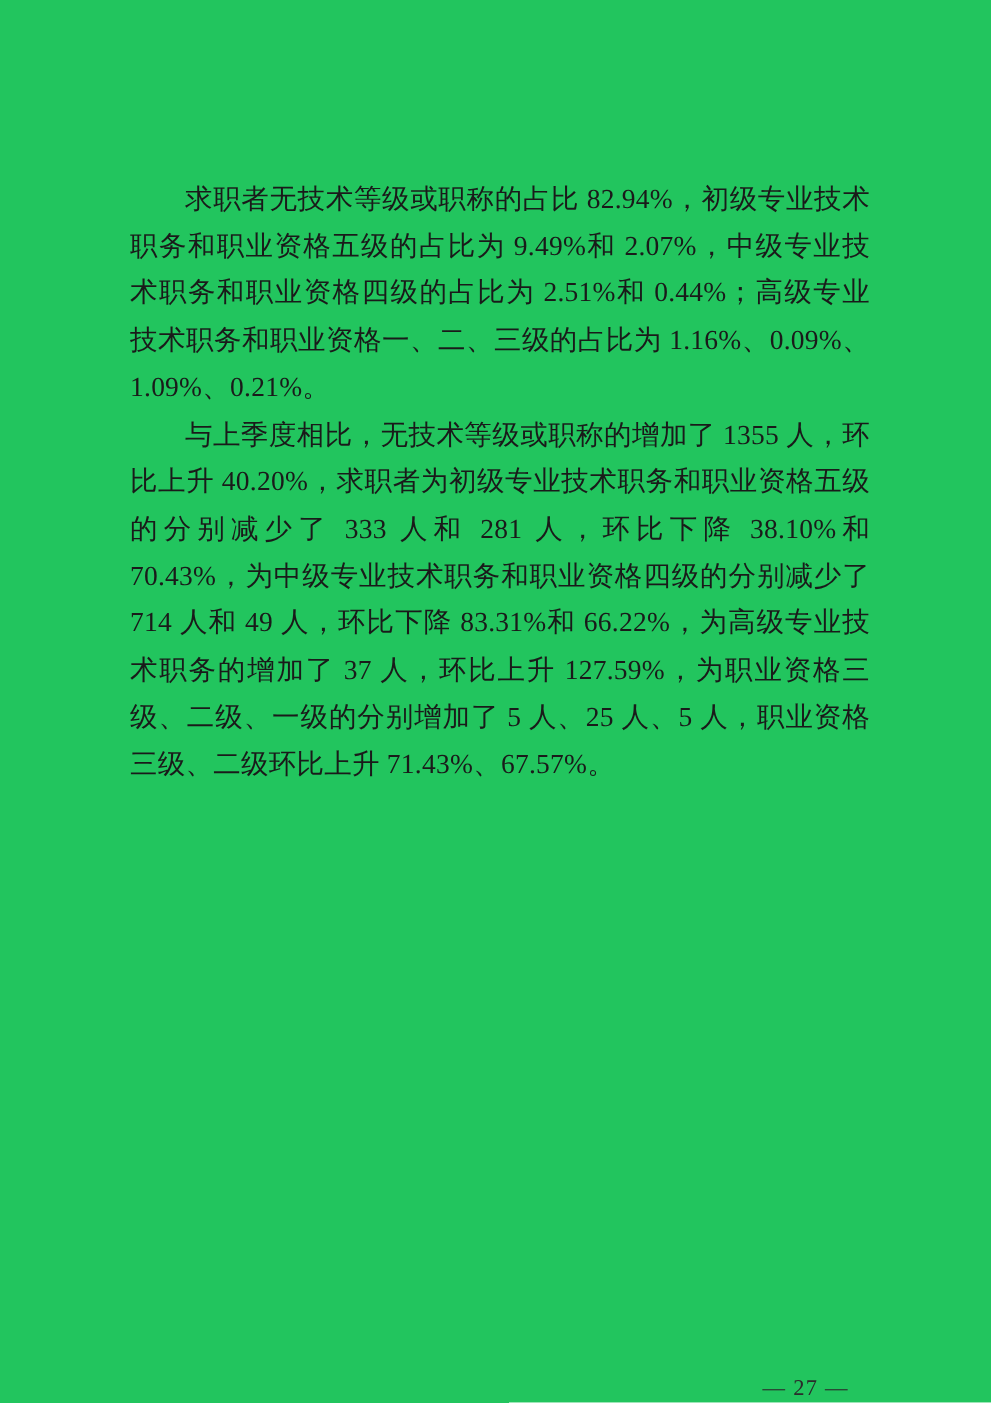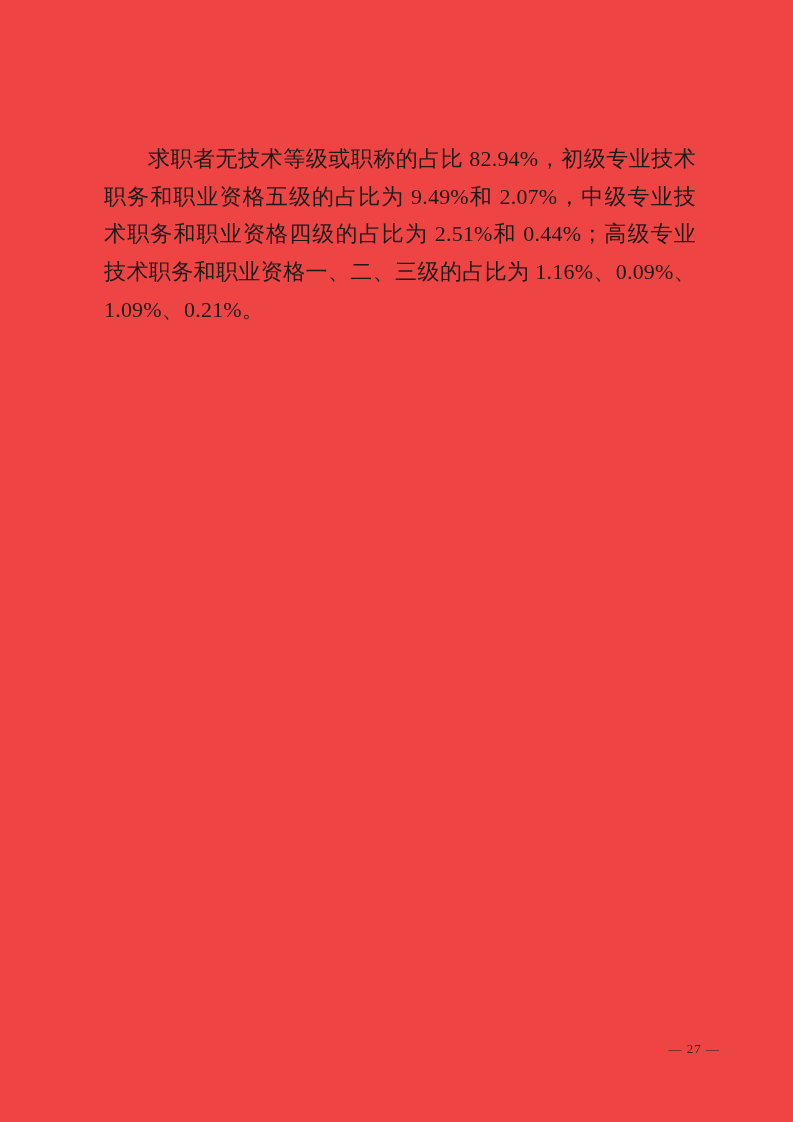--- a/index.html
+++ b/index.html
@@ -4,21 +4,21 @@
 <style>
   html, body {
     margin: 0;
     padding: 0;
     background: #ffffff;
   }
   .page {
     position: relative;
     width: 793px;
     height: 1122px;
-    background: #ef4444;
+    background: #22c55e;
     overflow: hidden;
     font-family: "Liberation Serif", "DejaVu Serif", serif;
   }
   .text-block {
     position: absolute;
     left: 104px;
     top: 140px;
     width: 592px;
     color: #1a1a1a;
     font-size: 22px;
@@ -27,31 +27,32 @@
     text-justify: inter-ideograph;
     letter-spacing: 0.2px;
   }
   .para {
     margin: 0;
     padding: 0;
     text-indent: 2em;
   }
   .page-number {
     position: absolute;
-    top: 1037px;
+    top: 1098px;
     left: 610px;
     width: 110px;
-    text-align: right;
-    font-size: 13px;
+    text-align: left;
+    font-size: 18px;
     line-height: 24px;
     color: #2b2b2b;
     letter-spacing: 1px;
   }
 </style>
 </head>
 <body>
 
 <div class="page">
   <main class="text-block" id="paragraphs-container">
       <p class="para">求职者无技术等级或职称的占比 82.94%，初级专业技术职务和职业资格五级的占比为 9.49%和 2.07%，中级专业技术职务和职业资格四级的占比为 2.51%和 0.44%；高级专业技术职务和职业资格一、二、三级的占比为 1.16%、0.09%、1.09%、0.21%。</p>
+      <p class="para">与上季度相比，无技术等级或职称的增加了 1355 人，环比上升 40.20%，求职者为初级专业技术职务和职业资格五级的分别减少了 333 人和 281 人，环比下降 38.10%和 70.43%，为中级专业技术职务和职业资格四级的分别减少了 714 人和 49 人，环比下降 83.31%和 66.22%，为高级专业技术职务的增加了 37 人，环比上升 127.59%，为职业资格三级、二级、一级的分别增加了 5 人、25 人、5 人，职业资格三级、二级环比上升 71.43%、67.57%。</p>
     </main>
   <footer class="page-number">— 27 —</footer>
 </div>
 
 </body></html>

